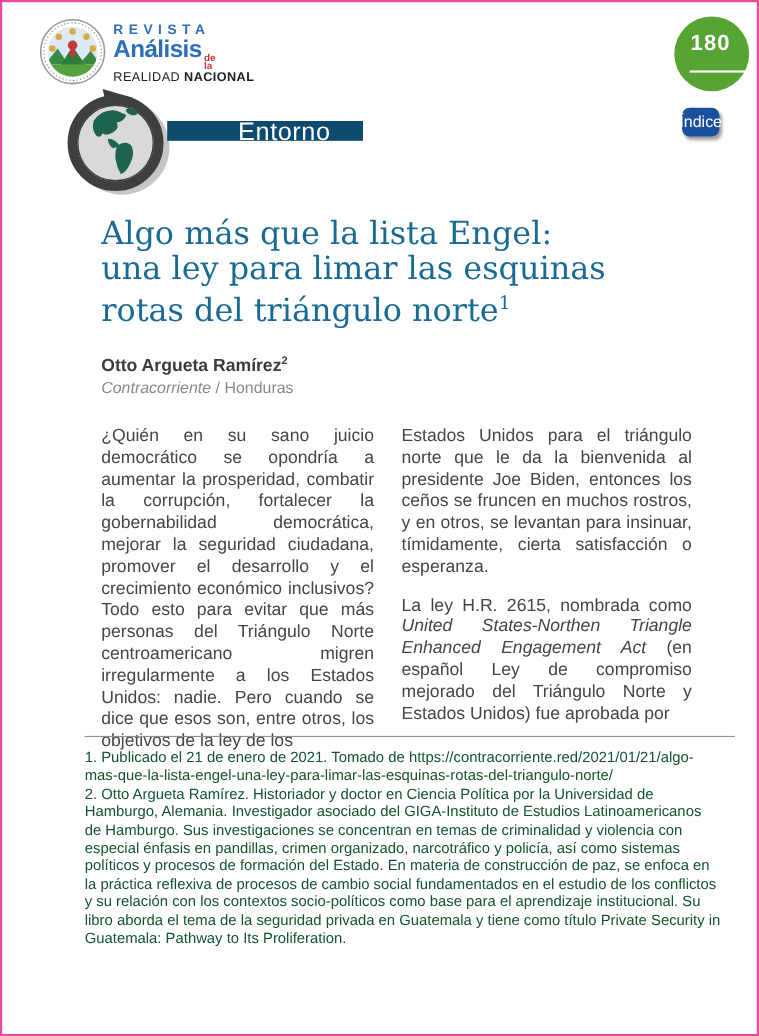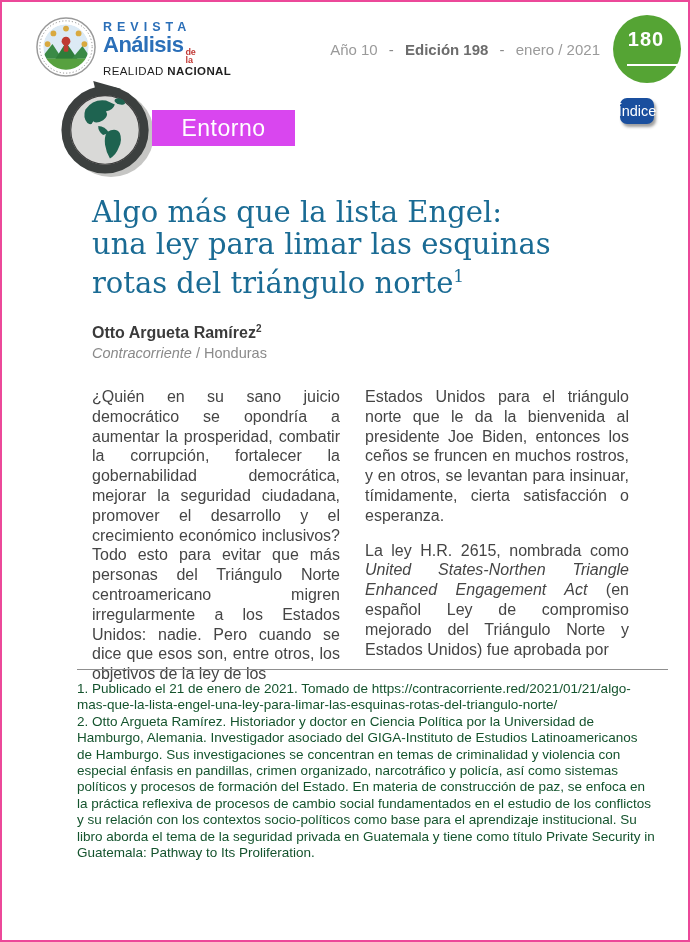--- a/index.html
+++ b/index.html
@@ -30,22 +30,22 @@
   .issue-number { position:absolute; left:0; right:2px; top:13px; text-align:center;
     color:#ffffff; font-size:20px; font-weight:bold; letter-spacing:1px; }
   .issue-underline { position:absolute; left:14px; right:0px; top:49px; height:2px; background:#ffffff; }
 
   .indice-btn { left:618px; top:96px; width:34px; height:26px; background:#1A4F9E;
     border-radius:7px; color:#ffffff; font-size:14.5px; display:flex; align-items:center;
     justify-content:center; box-shadow:2px 3px 3px rgba(40,40,40,0.45); cursor:pointer; border:none; }
 
   
   .globe { left:56px; top:78px; width:98px; height:98px; }
-  .banner { left:150px; top:108px; width:143px; height:36px; background:#d946ef;
-    display:flex; align-items:center; justify-content:center; }
+  .banner { left:150px; top:108px; width:143px; height:18px; background:#0c4a6e;
+    display:flex; align-items:center; justify-content:center;padding-left:35px; }
   .banner-label { color:#ffffff; font-size:23px; font-weight:300; letter-spacing:0.5px; }
 
   
   .title { left:90px; top:194px; width:530px; font-family:"DejaVu Serif", serif;
     font-size:29px; line-height:32px; color:#1A6B94; }
   .title sup { font-size:17px; }
 
   .author { left:90px; top:321px; font-size:16px; font-weight:bold; color:#3b3b3b; }
   .author sup { font-size:10px; }
   .affiliation { left:90px; top:343px; font-size:14.5px; color:#8a8a8a; }
@@ -100,27 +100,20 @@
         <span>de</span><br>
         <span>la</span>
       </span>
     </div>
     <div class="logo-realidad">
       <span>REALIDAD</span>
       <span class="bold">NACIONAL</span>
     </div>
   </div>
 
-  <div class="abs edition-line">
-    <span>Año 10</span>
-    <span class="dash">-</span>
-    <span class="bold">Edición 198</span>
-    <span class="dash">-</span>
-    <span>enero / 2021</span>
-  </div>
 
   <div class="abs issue-circle">
     <div class="issue-number">180</div>
     <div class="issue-underline"></div>
   </div>
 
   <div class="abs indice-btn">Índice</div>
 
   <svg class="abs globe" viewBox="0 0 100 100">
     <circle cx="54" cy="55" r="44" fill="#c6c6c4"></circle>

